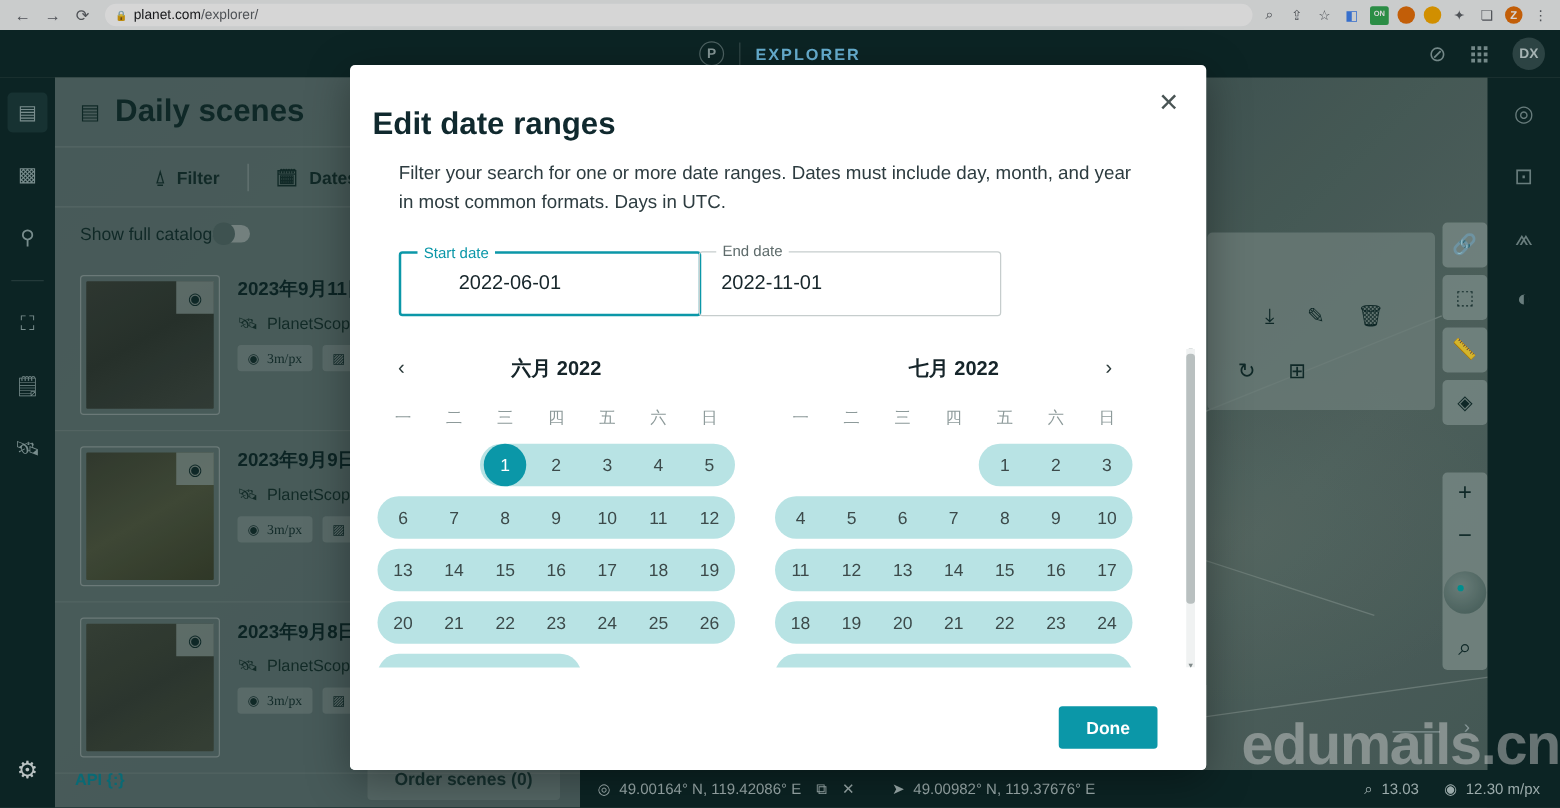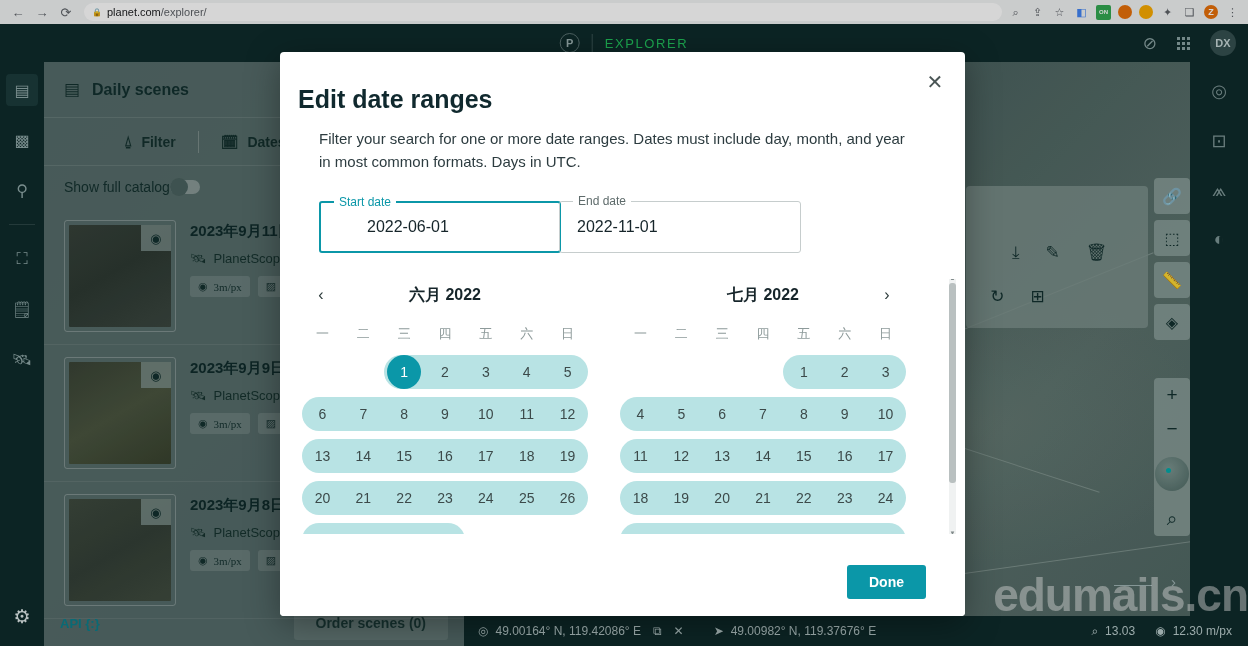--- a/index.html
+++ b/index.html
@@ -47,21 +47,21 @@
   }
   .brand { position: absolute; left: 50%; transform: translateX(-50%);
            display: flex; align-items: center; gap: 12px; }
   .brand-logo {
     width: 20px; height: 20px; border-radius: 50%;
     border: 1.5px solid #5c7575; color: #9fb4b4;
     display: flex; align-items: center; justify-content: center;
     font-size: 11px; font-weight: bold;
   }
   .brand-div { width: 1px; height: 18px; background: #3b5555; }
-  .brand-txt { color: #22c55e; font-size: 13px; font-weight: normal; letter-spacing: 1.6px; text-align: center; }
+  .brand-txt { color: #7dd3fc; font-size: 13px; font-weight: bold; letter-spacing: 1.6px; text-align: center; }
   .hdr-right { position: absolute; right: 12px; display: flex; align-items: center; gap: 20px; }
   .hdr-ico { color: #8aa2a2; font-size: 17px; display:flex; align-items:center; }
   .grid-ico { display: grid; grid-template-columns: repeat(3,3px); gap: 2px; }
   .grid-ico i { width: 3px; height: 3px; background: #8aa2a2; display: block; }
   .avatar-dx {
     width: 26px; height: 26px; border-radius: 50%; background: #355050;
     color: #c6d6d6; font-size: 11px; font-weight: bold;
     display: flex; align-items: center; justify-content: center;
   }
 
@@ -98,21 +98,21 @@
 
   
   .panel {
     position: absolute; top: 62px; left: 44px; width: 420px; height: 584px;
     background: rgba(86,109,106,.93);
   }
   .panel-title {
     height: 56px; display: flex; align-items: center; gap: 12px; padding-left: 20px;
     border-bottom: 1px solid rgba(255,255,255,.10);
   }
-  .panel-title h1 { font-size: 16px; color: #12302f; font-weight: bold; }
+  .panel-title h1 { font-size: 25px; color: #12302f; font-weight: bold; }
   .panel-tools {
     height: 48px; display: flex; align-items: center; gap: 0;
     border-bottom: 1px solid rgba(255,255,255,.10); padding-left: 58px;
   }
   .ptool { display: flex; align-items: center; gap: 9px; color: #15322f;
            font-size: 14px; font-weight: bold; padding: 0 22px; }
   .ptool-div { width: 1px; height: 22px; background: rgba(255,255,255,.22); }
   .catalog-row {
     height: 42px; display: flex; align-items: center; padding-left: 20px;
     color: #14312f; font-size: 14px;

